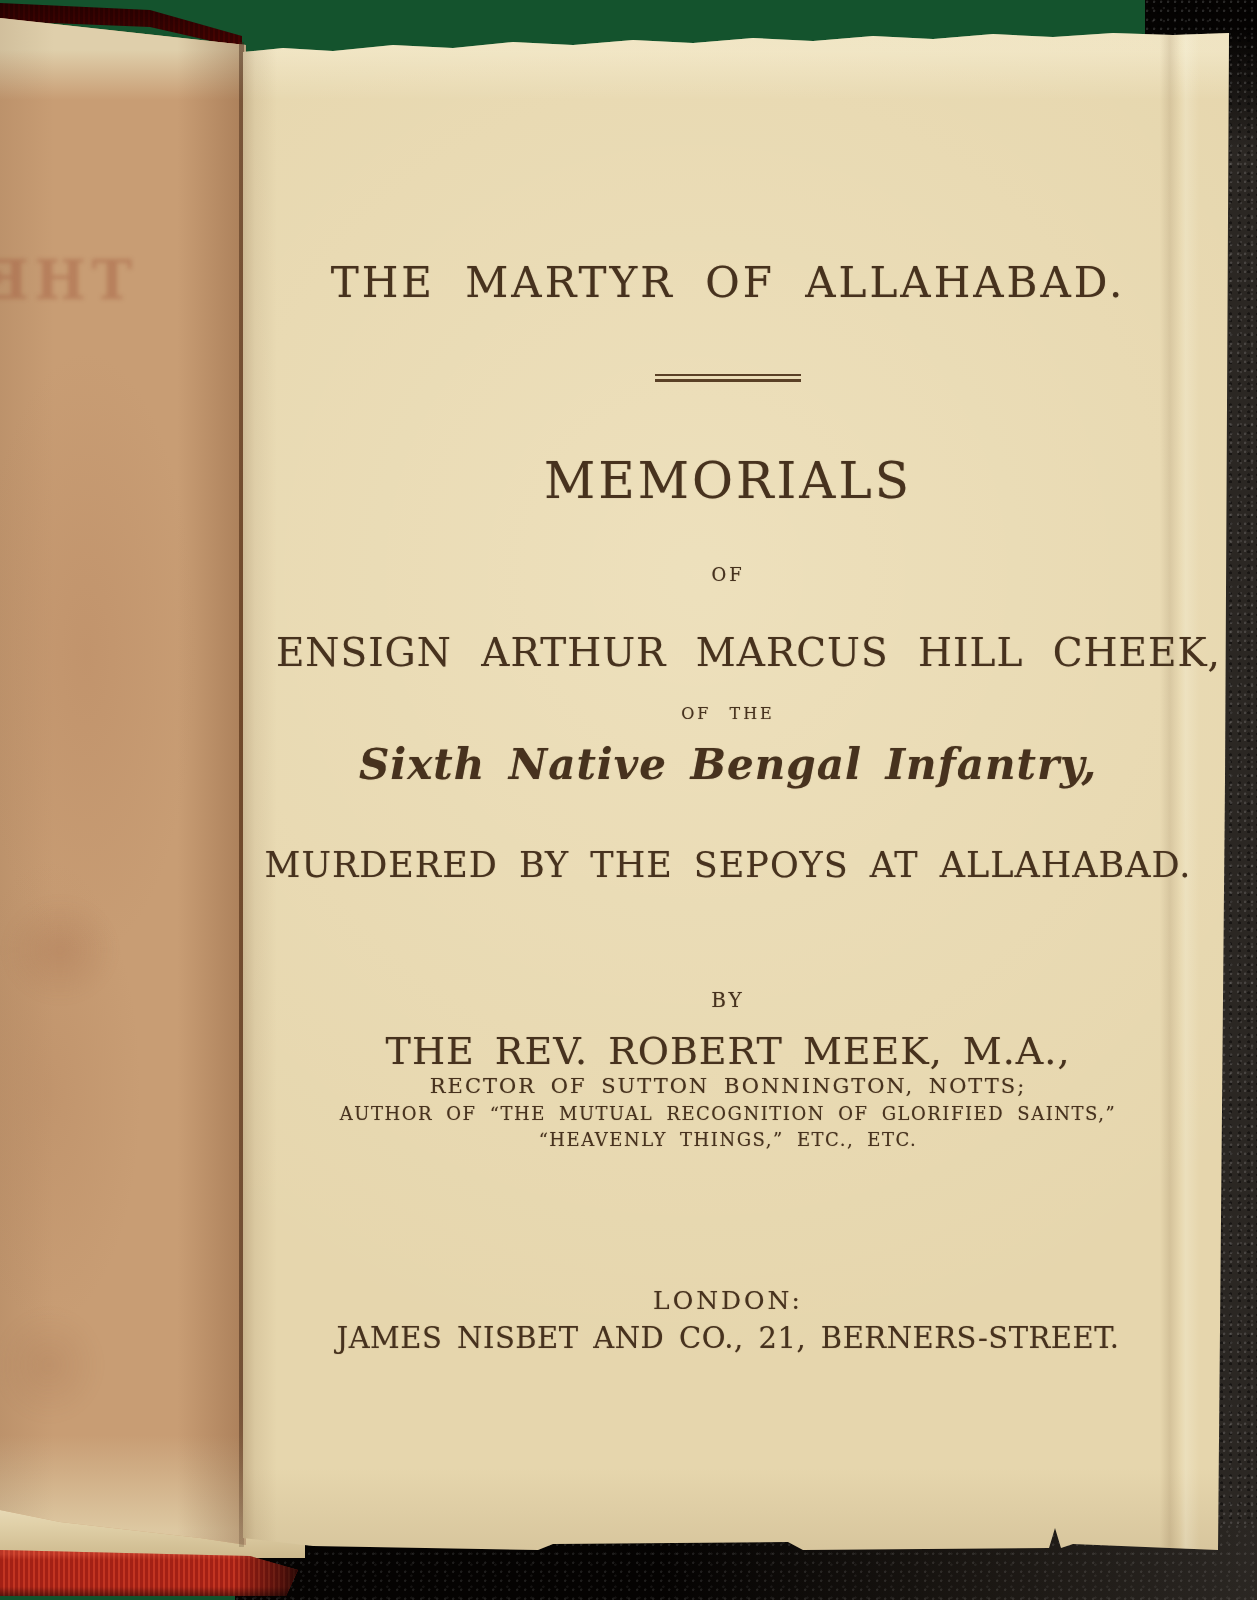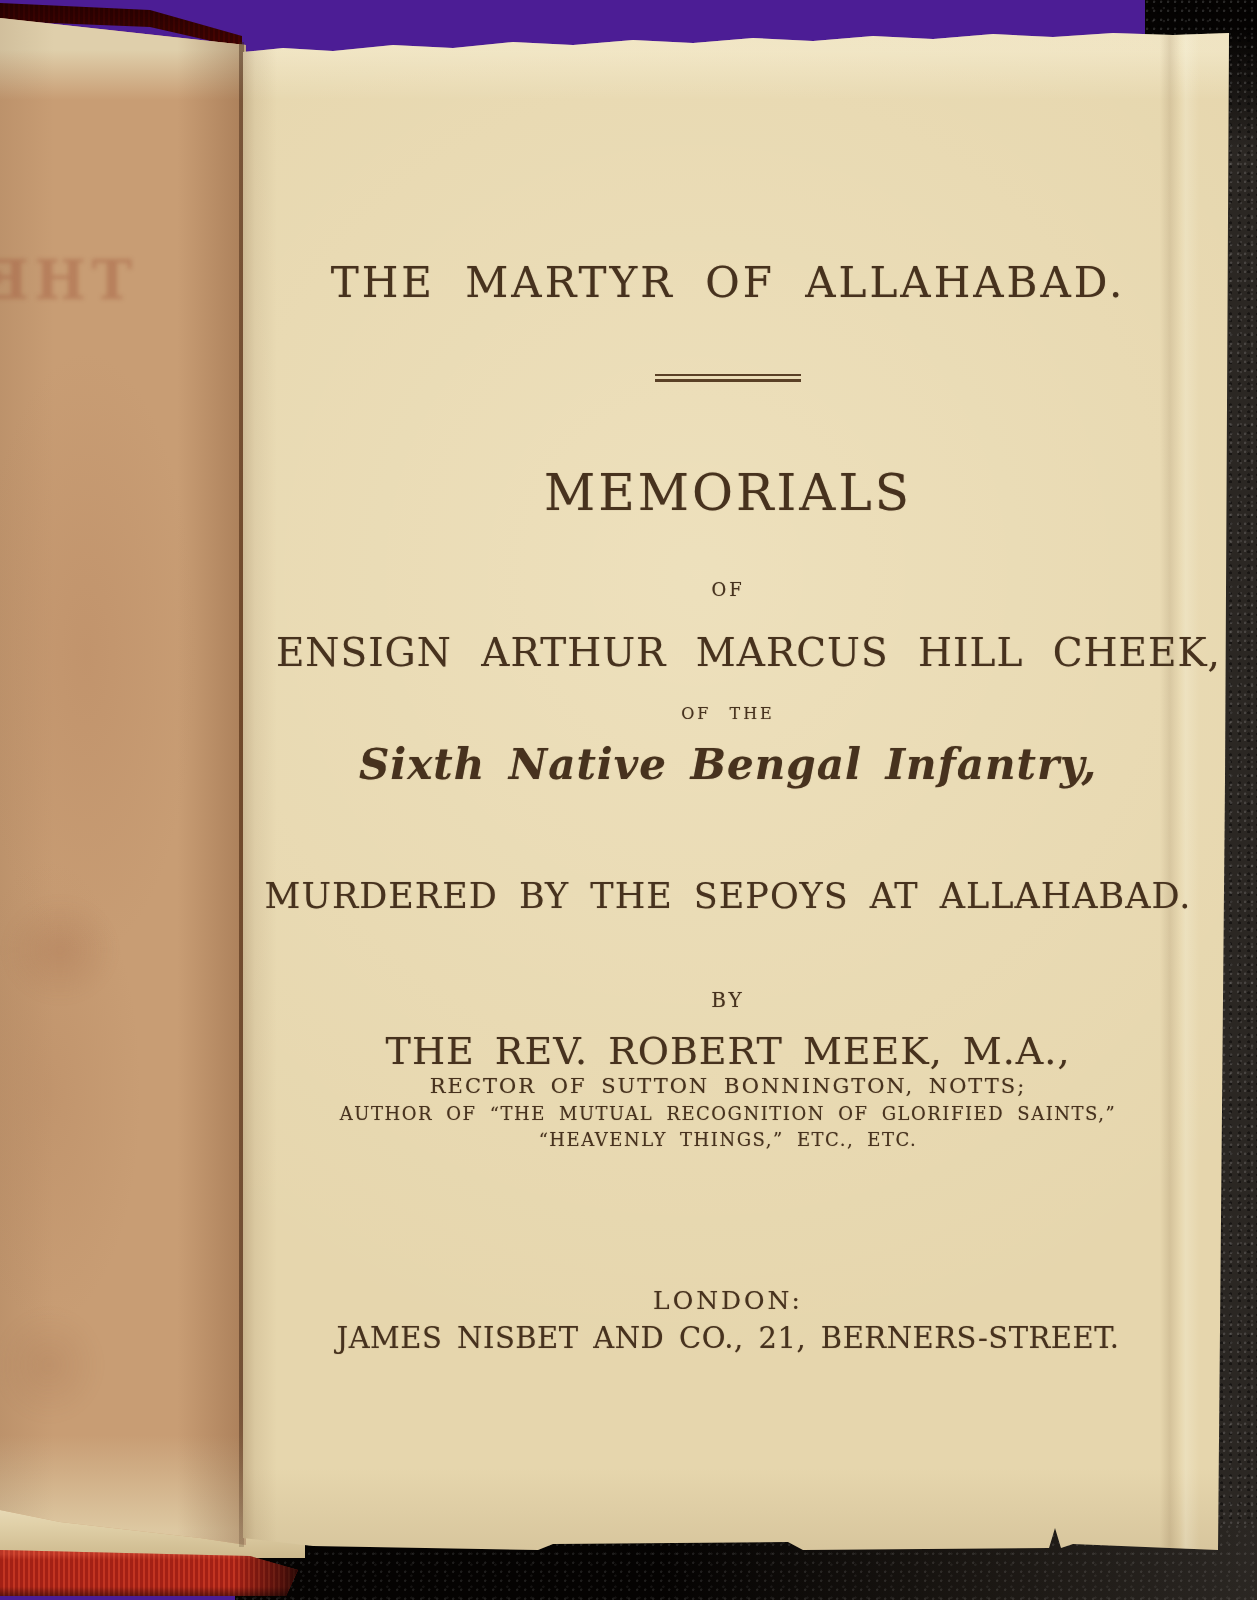--- a/index.html
+++ b/index.html
@@ -1,17 +1,17 @@
 <!DOCTYPE html>
 <html><head>
 <meta charset="utf-8">
 <style>
   html,body{margin:0;padding:0;background:#070403;}
   #stage{position:relative;width:1257px;height:1600px;overflow:hidden;
-         background:#4c1d95;font-family:"DejaVu Serif",serif;}
+         background:#14532d;font-family:"DejaVu Serif",serif;}
 
   
   .backdrop-right{position:absolute;left:1145px;top:0;width:112px;height:1600px;
     background-color:#2b2723;
     background-image:
       radial-gradient(circle at 30% 20%, rgba(255,255,255,.14) 0 1px, transparent 1.6px),
       radial-gradient(circle at 72% 62%, rgba(255,255,255,.09) 0 1px, transparent 1.6px),
       radial-gradient(circle at 52% 84%, rgba(0,0,0,.45) 0 1.2px, transparent 1.8px),
       linear-gradient(180deg,#050302 0 28px, rgba(5,3,2,0) 150px),
       linear-gradient(90deg, rgba(0,0,0,.75), rgba(0,0,0,.25) 45px, rgba(0,0,0,0) 70px);
@@ -84,27 +84,27 @@
   .text-layer{position:absolute;left:-8px;top:0;width:986px;height:100%;}
   .tline{position:absolute;left:0;width:100%;text-align:center;
          color:#47321e;line-height:1;white-space:nowrap;
          text-shadow:0 0 1px rgba(71,50,30,.45);}
 
   .half-title {top:242px;font-size:42px;letter-spacing:3px;word-spacing:14px;}
   .rule{position:absolute;left:0;width:100%;top:354px;}
   .rule div{margin:0 auto;width:146px;background:#5a4026;}
   .rule .r1{height:2px;}
   .rule .r2{height:3px;margin-top:3px;}
-  .main-title {top:436px;font-size:50px;letter-spacing:3px;margin-top:12px;}
-  .of-line    {top:561px;font-size:18px;letter-spacing:3px;}
+  .main-title {top:436px;font-size:50px;letter-spacing:3px;}
+  .of-line    {top:546px;font-size:18px;letter-spacing:3px;}
   .dedicatee  {top:613px;font-size:39px;letter-spacing:1px;word-spacing:16px;text-align:right;}
   .of-the     {top:686px;font-size:16px;letter-spacing:3px;word-spacing:10px;}
   .regiment   {top:724px;font-size:42px;font-style:italic;font-weight:bold;
                letter-spacing:1px;word-spacing:8px;}
-  .epitaph    {top:828px;font-size:35px;letter-spacing:1px;word-spacing:9px;margin-top:31px;}
+  .epitaph    {top:828px;font-size:35px;letter-spacing:1px;word-spacing:9px;}
   .by-line    {top:970px;font-size:20px;letter-spacing:3px;}
   .author-name{top:1012px;font-size:38px;letter-spacing:1px;word-spacing:7px;}
   .author-role{top:1056px;font-size:21px;letter-spacing:2px;word-spacing:6px;}
   .works1     {top:1085px;font-size:18px;letter-spacing:1.5px;word-spacing:6px;}
   .works2     {top:1111px;font-size:18px;letter-spacing:1.5px;word-spacing:6px;}
   .imprint-city{top:1268px;font-size:25px;letter-spacing:3px;}
   .imprint-pub {top:1304px;font-size:29px;letter-spacing:0.5px;word-spacing:5px;}
   .imprint-year{top:1349px;font-size:28px;letter-spacing:2px;}
 </style>
 </head>

